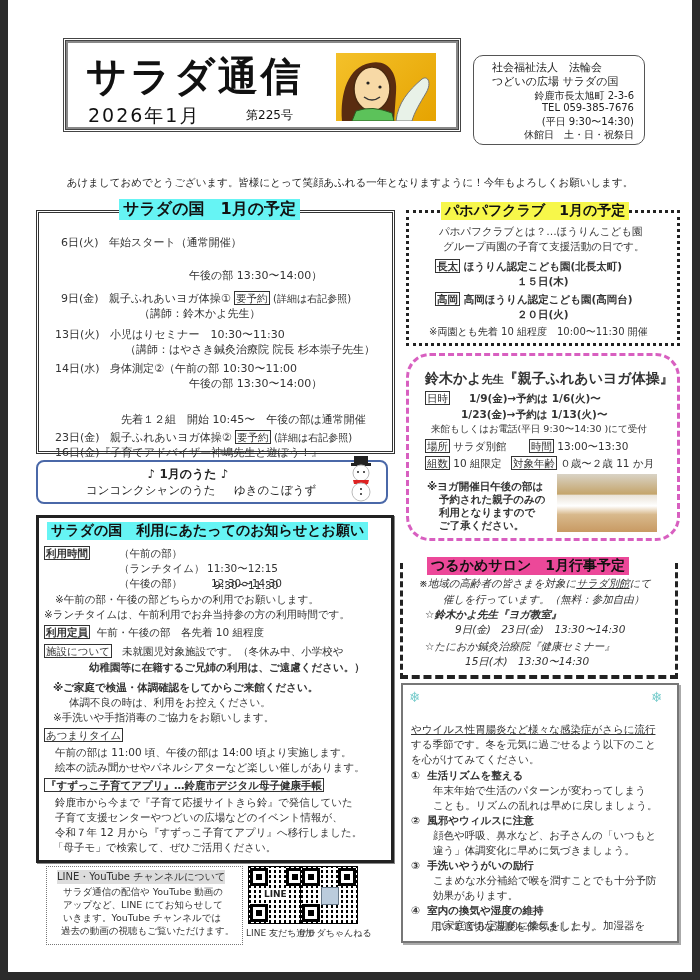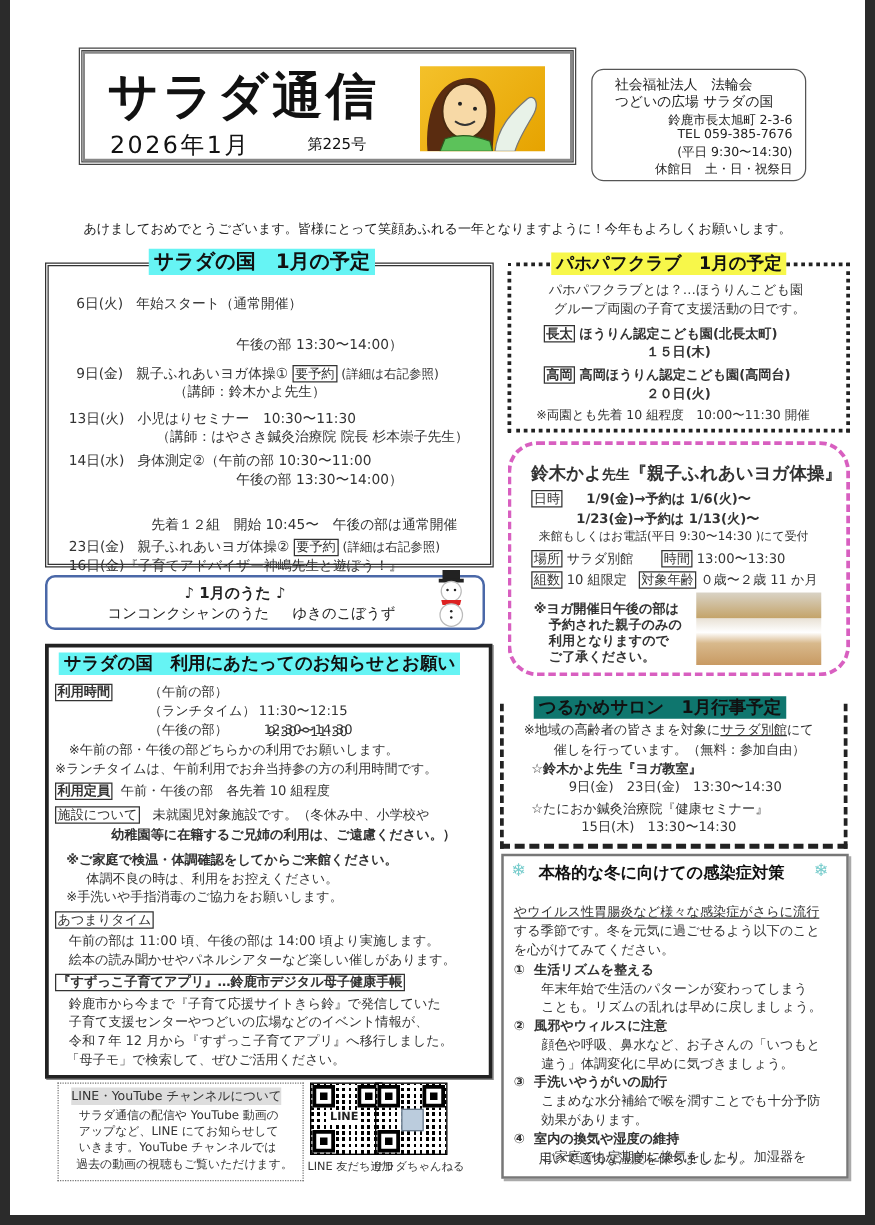--- a/index.html
+++ b/index.html
@@ -15,35 +15,35 @@
   .title-issue{left:180px;top:66px;font-size:12px;color:#111;}
   .mascot{left:270px;top:12px;width:100px;height:68px;background:linear-gradient(135deg,#f4c12a,#e6a300);overflow:hidden;}
   .scroll{left:465px;top:55px;width:170px;height:88px;border:1.5px solid #555;border-radius:10px;background:#fff;}
   .scroll .ln{position:absolute;white-space:nowrap;font-size:11px;color:#222;}
   .greeting{left:0;top:176px;width:684px;text-align:center;font-size:10.5px;color:#222;}
   
   .sched{left:28px;top:210px;width:353px;height:238px;border:3px double #333;background:#fff;}
   .hdr{font-weight:bold;padding:0 4px;font-size:15px;color:#111;}
   .cyan{background:#66f4f4;}
   .yellow{background:#f7f74a;}
-  .green{background:#0f766e;}
+  .green{background:#ec4899;}
   .sched .row{position:absolute;font-size:11px;white-space:nowrap;color:#333;}
   .tag{border:1px solid #333;padding:0 1px;font-size:10.5px;}
   
   .song{left:28px;top:460px;width:348px;height:40px;border:2px solid #4a68a8;border-radius:8px;background:#fff;}
   
   .notice{left:28px;top:515px;width:352px;height:342px;border:3px solid #222;box-shadow:1px 1px 0 #888;background:#fff;}
   .notice .ln{position:absolute;white-space:nowrap;font-size:10.5px;color:#333;}
   
   .pahop{left:398px;top:210px;width:268px;height:130px;border:3px dotted #222;background:#fff;}
   .pahop .ln{position:absolute;white-space:nowrap;font-size:10.5px;color:#333;}
   .yoga{left:398px;top:353px;width:268px;height:182px;border:3px dashed #d85fc0;border-radius:24px;background:#fff;}
   .yoga .ln{position:absolute;white-space:nowrap;font-size:10.5px;color:#333;}
   .turu{left:392px;top:563px;width:272px;height:112px;border-left:3px dashed #222;border-right:3px dashed #222;border-bottom:4px dashed #222;background:#fff;}
-  .turu .ln{position:absolute;white-space:nowrap;font-size:10.5px;color:#333;}
+  .turu .ln{position:absolute;white-space:nowrap;font-size:10.5px;color:#333;font-style:italic;}
   .infect{left:393px;top:683px;width:274px;height:256px;border:2px solid #777;box-shadow:2px 2px 0 #aaa;background:#fff;}
   .infect .ln{position:absolute;white-space:nowrap;font-size:10.5px;color:#333;}
   .line-box{left:38px;top:866px;width:195px;height:77px;border:1px dotted #777;background:#fff;}
   .line-box .ln{position:absolute;white-space:nowrap;font-size:9.5px;color:#333;}
   .qr{width:56px;height:56px;background:
       repeating-linear-gradient(0deg,#000 0 3px,#fff 3px 5px),
       repeating-linear-gradient(90deg,#000 0 2px,#fff 2px 5px);background-blend-mode:lighten;border:1px solid #000;}
   .qr-corner{position:absolute;width:12px;height:12px;border:3px solid #000;background:#fff;}
   .qr-corner::after{content:"";position:absolute;left:3px;top:3px;width:6px;height:6px;background:#000;}
   .photo{background:linear-gradient(180deg,#d9d3c6 0%,#c4a46a 35%,#e9e2d6 36%,#ffffff 55%,#d8b98c 70%,#c89a63 100%);}
@@ -176,21 +176,20 @@
     <div class="ln" style="left:16px;top:14px;"><span>※地域の高齢者の皆さまを対象に</span><span style="text-decoration:underline">サラダ別館</span><span>にて</span></div>
     <div class="ln" style="left:40px;top:30px;">催しを行っています。（無料：参加自由）</div>
     <div class="ln" style="left:22px;top:45px;font-weight:bold;">☆鈴木かよ先生『ヨガ教室』</div>
     <div class="ln" style="left:52px;top:60px;">9日(金)　23日(金)　13:30〜14:30</div>
     <div class="ln" style="left:22px;top:77px;">☆たにおか鍼灸治療院『健康セミナー』</div>
     <div class="ln" style="left:62px;top:92px;">15日(木)　13:30〜14:30</div>
   </div>
 
   <div class="abs infect">
     <div class="ln" style="left:6px;top:4px;color:#7cc;font-size:14px;">❄</div>
-    <div class="ln" style="left:28px;top:4px;font-size:13px;font-weight:bold;color:#111;">本格的な冬に向けての感染症対策</div>
     <div class="ln" style="left:248px;top:4px;color:#7cc;font-size:14px;">❄</div>
     <div class="ln" style="left:8px;top:38px;text-decoration:underline;">やウイルス性胃腸炎など様々な感染症がさらに流行</div>
     <div class="ln" style="left:8px;top:53px;">する季節です。冬を元気に過ごせるよう以下のこと</div>
     <div class="ln" style="left:8px;top:68px;">を心がけてみてください。</div>
 
     <div class="ln" style="left:8px;top:84px;font-weight:bold;"><span>①</span>&nbsp;&nbsp;<span>生活リズムを整える</span></div>
     <div class="ln" style="left:30px;top:99px;">年末年始で生活のパターンが変わってしまう</div>
     <div class="ln" style="left:30px;top:114px;">ことも。リズムの乱れは早めに戻しましょう。</div>
 
     <div class="ln" style="left:8px;top:129px;font-weight:bold;"><span>②</span>&nbsp;&nbsp;<span>風邪やウィルスに注意</span></div>

